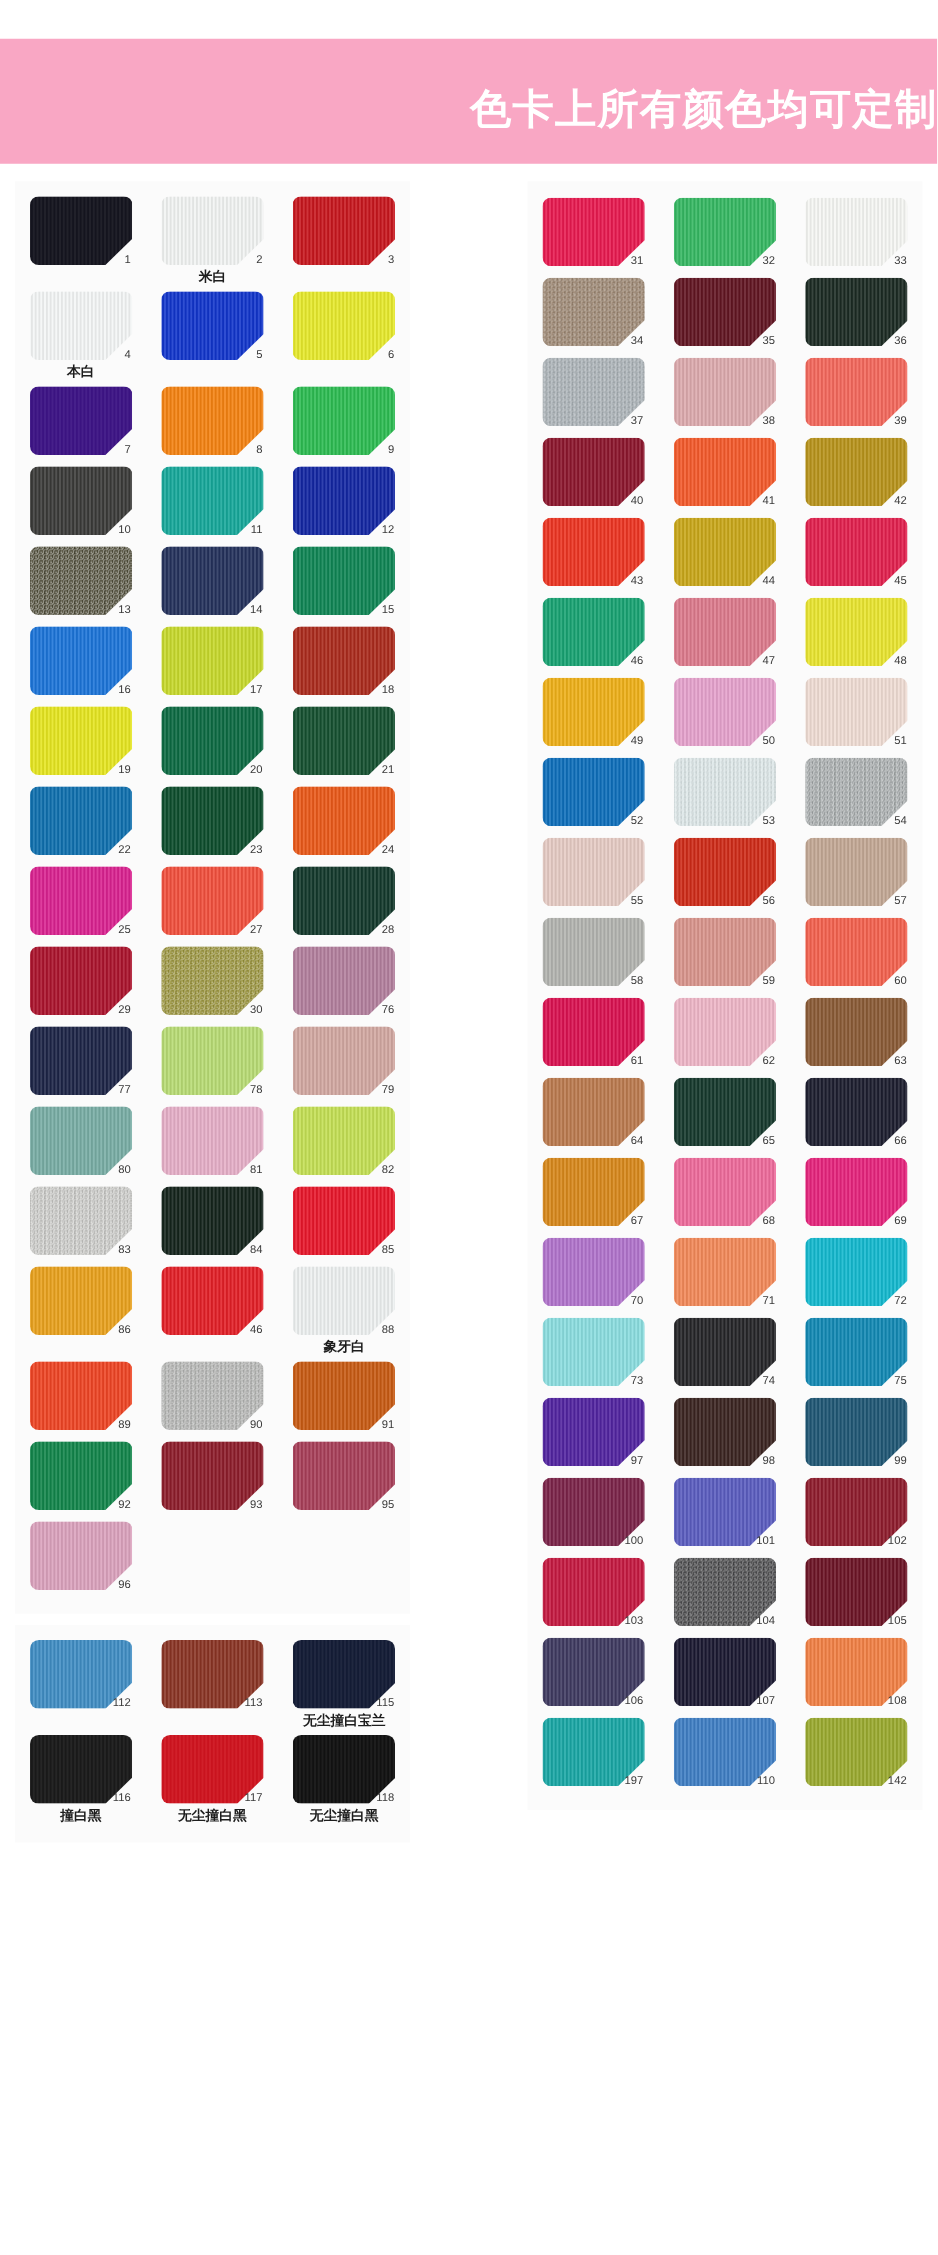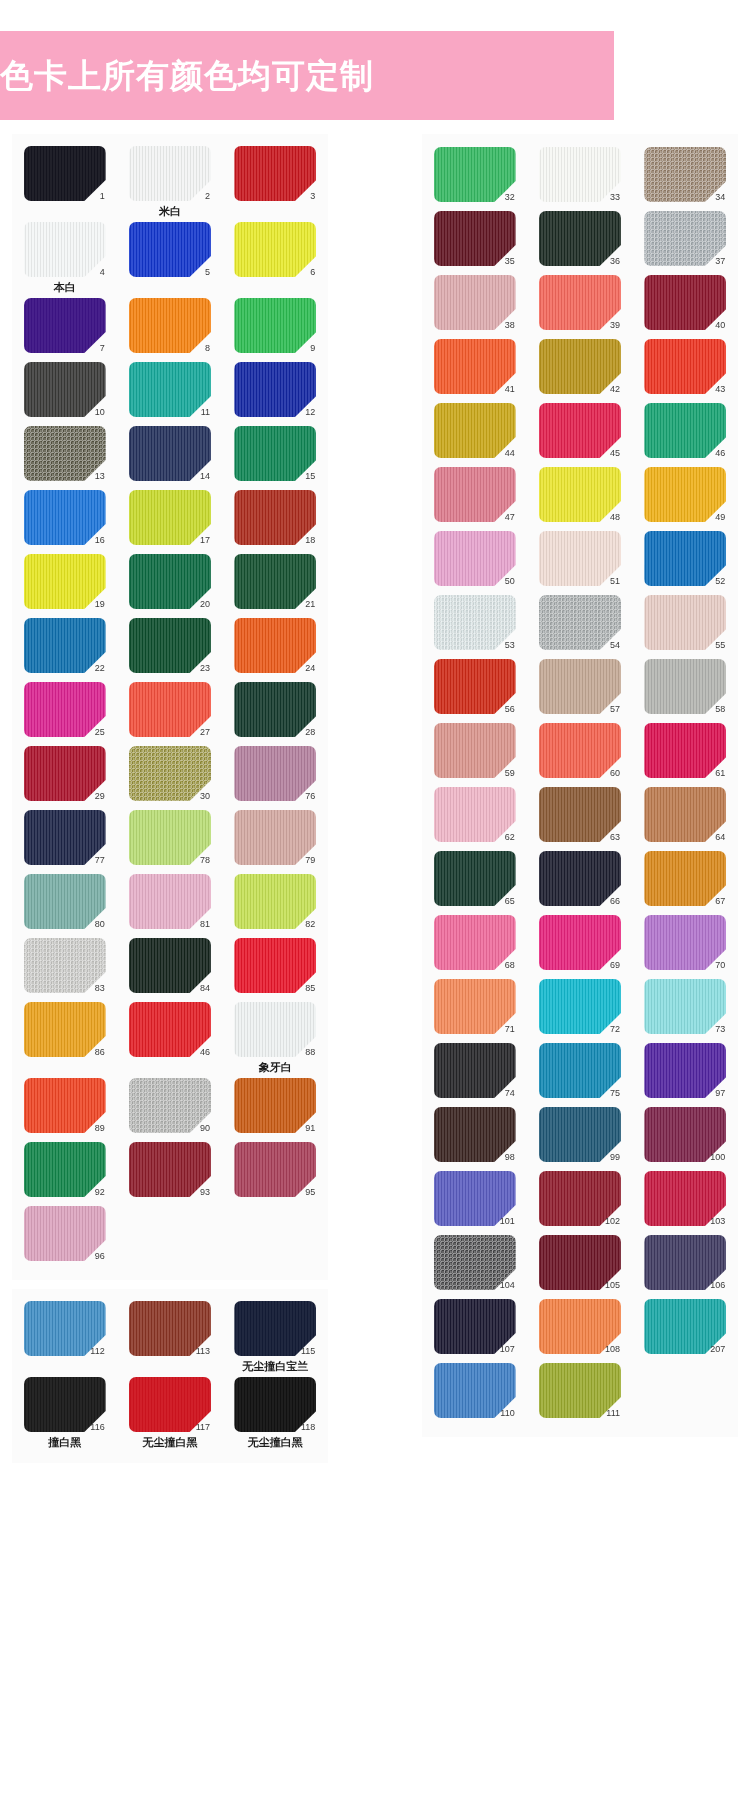--- a/index.html
+++ b/index.html
@@ -8,25 +8,25 @@
     width:750px;
     background:#ffffff;
     font-family:"Liberation Sans","DejaVu Sans",sans-serif;
     -webkit-font-smoothing:antialiased;
   }
   .page{position:relative;width:750px;min-height:1804px;background:#ffffff;overflow:hidden;}
 
   
   .banner{
     margin-top:31px;
-    width:614px;
+    width:750px;
     background:#f9a7c4;
-    padding:23px 0 22px 0;
+    padding:34px 0 22px 0;
     box-sizing:border-box;
-    text-align:left;
+    text-align:right;
   }
   .banner-line{
     color:#ffffff;
     font-size:33px;
     line-height:44px;
     font-weight:bold;
     letter-spacing:1px;
     white-space:nowrap;
   }
 
@@ -524,20 +524,27 @@
             </div>
           </div>
       </div>
     </div>
 
     <div class="col-right">
       <div class="card right">
         <div class="grid" id="grid-right-main">
             <div class="cell">
               <div class="chip-wrap">
+                <div class="chip" style="background-color: rgb(232, 25, 79);"></div>
+                <div class="chip-num">31</div>
+              </div>
+              <div class="chip-label empty"></div>
+            </div>
+            <div class="cell">
+              <div class="chip-wrap">
                 <div class="chip" style="background-color: rgb(53, 184, 98);"></div>
                 <div class="chip-num">32</div>
               </div>
               <div class="chip-label empty"></div>
             </div>
             <div class="cell">
               <div class="chip-wrap">
                 <div class="chip" style="background-color: rgb(246, 247, 244);"></div>
                 <div class="chip-num">33</div>
               </div>
@@ -917,35 +924,35 @@
             <div class="cell">
               <div class="chip-wrap">
                 <div class="chip" style="background-color: rgb(242, 128, 68);"></div>
                 <div class="chip-num">108</div>
               </div>
               <div class="chip-label empty"></div>
             </div>
             <div class="cell">
               <div class="chip-wrap">
                 <div class="chip" style="background-color: rgb(24, 167, 165);"></div>
-                <div class="chip-num">207</div>
+                <div class="chip-num">197</div>
               </div>
               <div class="chip-label empty"></div>
             </div>
             <div class="cell">
               <div class="chip-wrap">
                 <div class="chip" style="background-color: rgb(62, 126, 196);"></div>
                 <div class="chip-num">110</div>
               </div>
               <div class="chip-label empty"></div>
             </div>
             <div class="cell">
               <div class="chip-wrap">
                 <div class="chip" style="background-color: rgb(154, 170, 46);"></div>
-                <div class="chip-num">111</div>
+                <div class="chip-num">142</div>
               </div>
               <div class="chip-label empty"></div>
             </div>
           </div>
       </div>
     </div>
 
   </div>
 </div>
 

